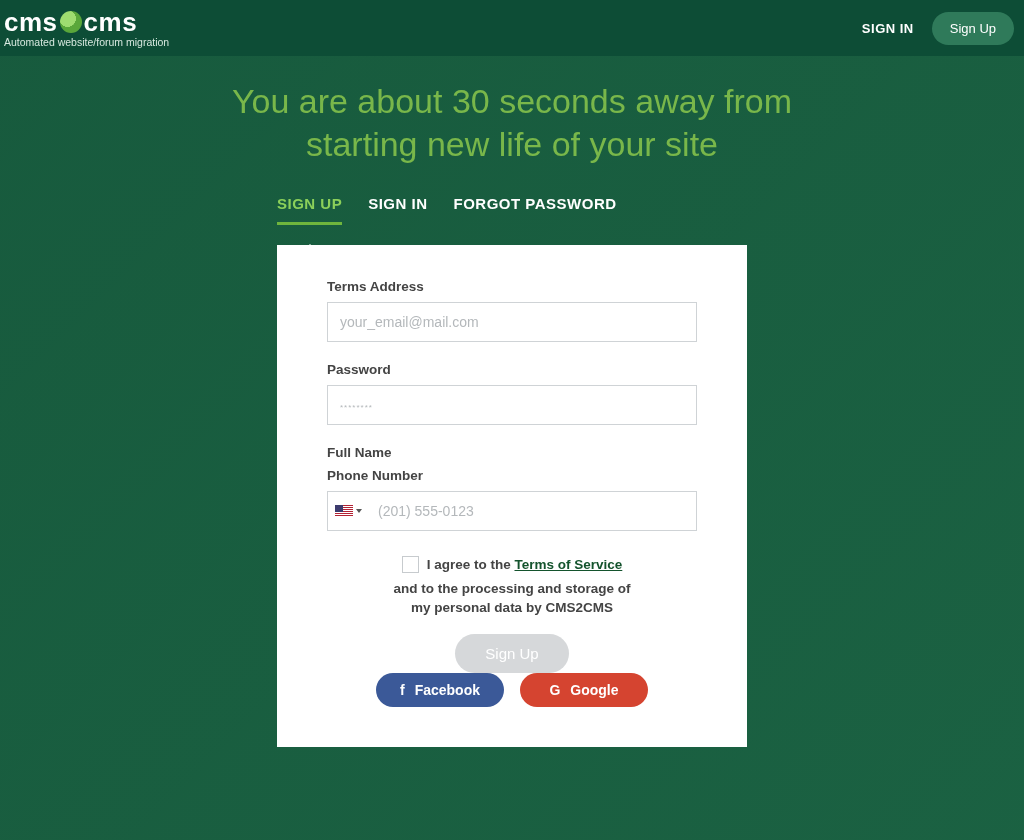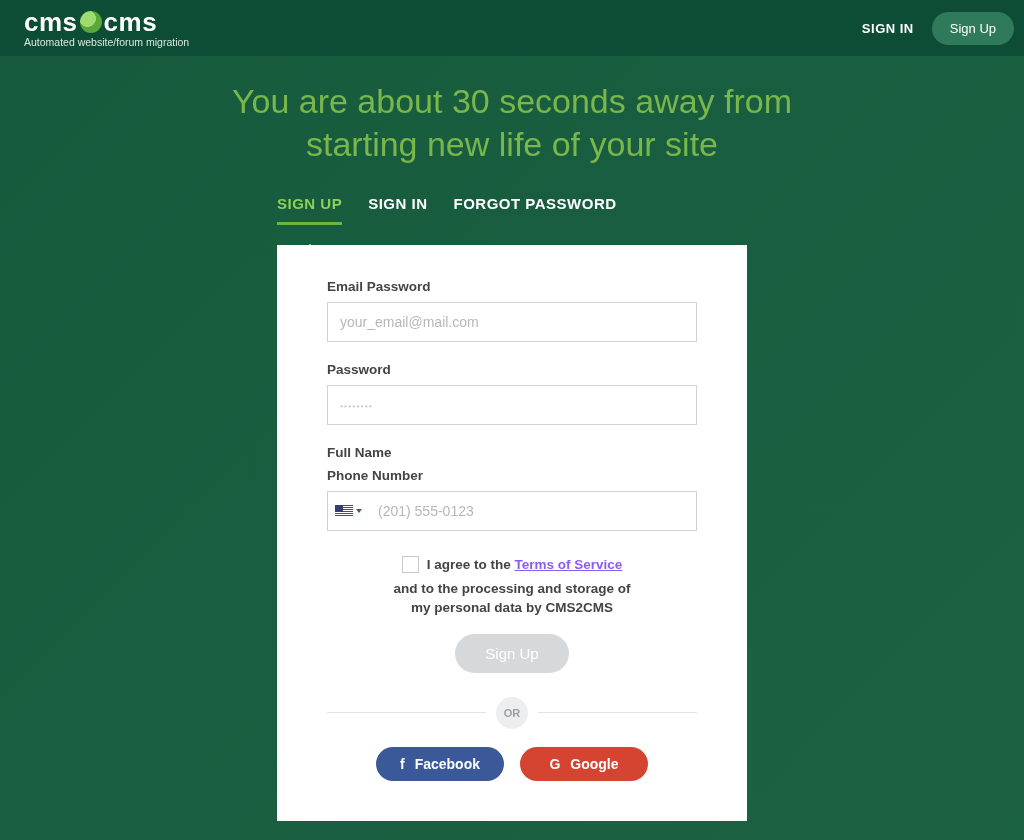--- a/index.html
+++ b/index.html
@@ -12,21 +12,21 @@
     overflow: hidden;
     position: relative;
   }
 
   
   .topbar {
     height: 56px;
     background: #0d4d36;
     display: flex;
     align-items: center;
-    padding: 0 10px 0 24px;
+    padding: 0 10px 0 4px;
     justify-content: center;
   }
   .logo {
     display: flex;
     flex-direction: column;
     line-height: 1;
   }
   .logo-main {
     font-size: 26px;
     font-weight: 700;
@@ -181,21 +181,21 @@
     font-weight: 700;
     color: #444;
     line-height: 1.45;
     margin-bottom: 16px;
   }
   .consent .row1 { display:inline-flex; align-items:center; gap:8px; }
   .chk {
     width:17px; height:17px; border:1px solid #c7cbce; display:inline-block;
     cursor:pointer; background:#fff;
   }
-  .tos { color:#8b5cf6; text-decoration:underline; cursor:pointer; }
+  .tos { color:#14532d; text-decoration:underline; cursor:pointer; }
 
   .signup-btn {
     display:block;
     margin: 0 auto;
     background:#d6d8da;
     color:#fff;
     font-size:15px;
     border:none;
     padding: 11px 30px;
     border-radius: 22px;
@@ -253,21 +253,21 @@
 </div>
 
 <div class="tabs">
   <div class="tab active">SIGN UP</div>
   <div class="tab">SIGN IN</div>
   <div class="tab">FORGOT PASSWORD</div>
 </div>
 
 <div class="card">
 
-  <label class="field-label">Email Password</label>
+  <label class="field-label">Terms Address</label>
   <input class="field" type="text" placeholder="your_email@mail.com" style="">
 
   <label class="field-label">Password</label>
   <input class="field pw" type="password" placeholder="********" style="">
 
   <label class="field-label">Full Name</label>
 
   <label class="field-label">Phone Number</label>
   <div class="phone-wrap">
     <div class="flag-box">
@@ -283,25 +283,20 @@
       <span>
         <span>I agree to the </span><span class="tos">Terms of Service</span>
       </span>
     </span><br>
     <span>and to the processing and storage of</span><br>
     <span>my personal data by CMS2CMS</span>
   </div>
 
   <button class="signup-btn">Sign Up</button>
 
-  <div class="or-row">
-    <div class="line"></div>
-    <div class="or-badge">OR</div>
-    <div class="line"></div>
-  </div>
 
   <div class="social-row">
     <button class="social-btn fb">
       <span class="ico">f</span>
       <span>Facebook</span>
     </button>
     <button class="social-btn gg">
       <span class="ico">G</span>
       <span>Google</span>
     </button>

